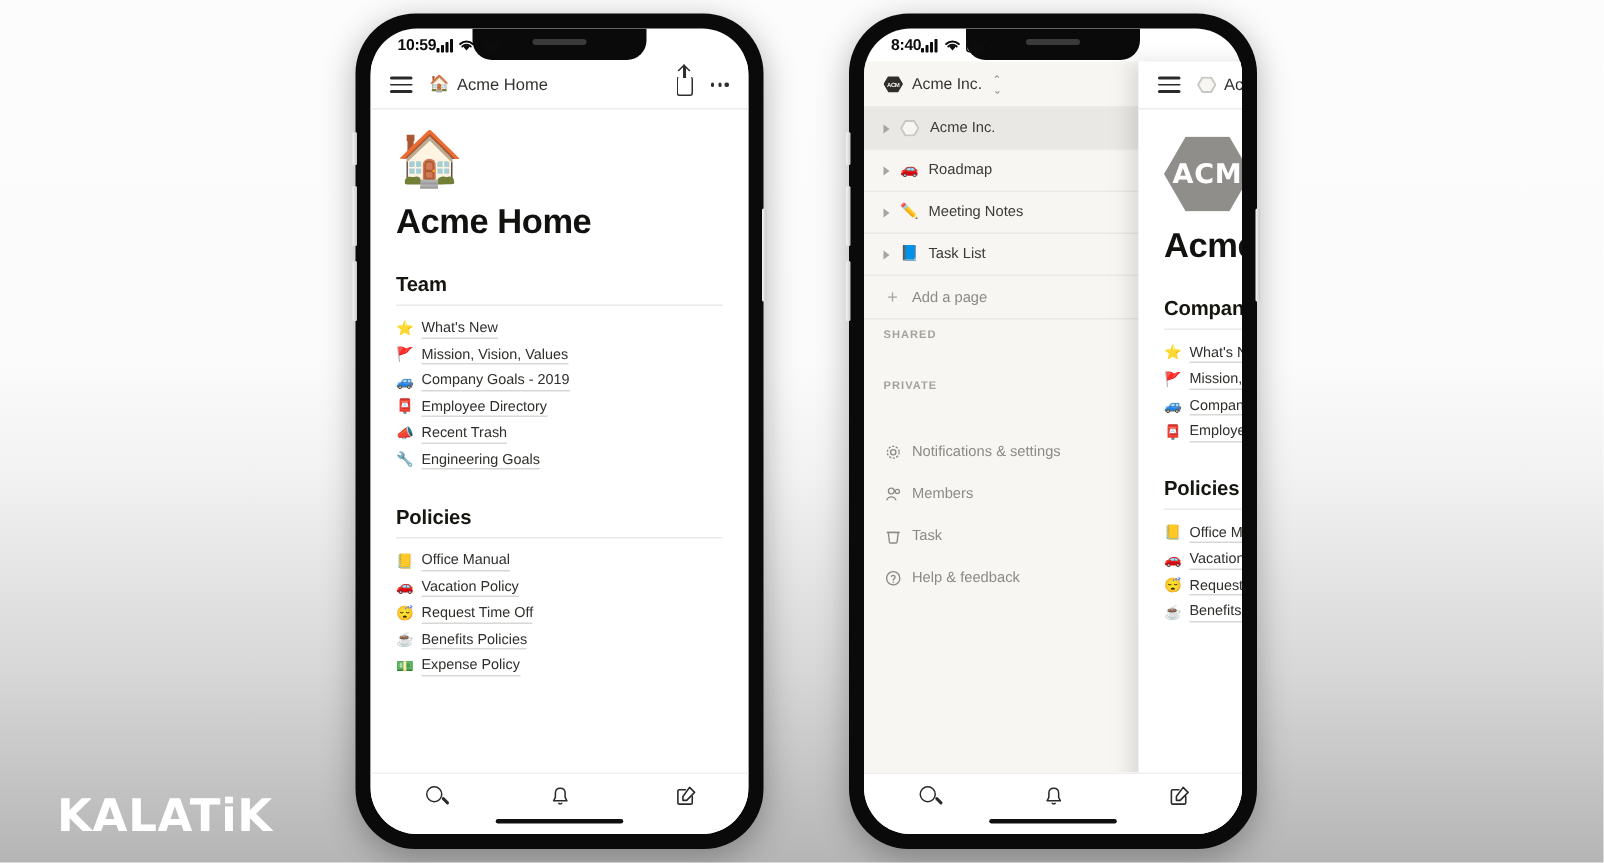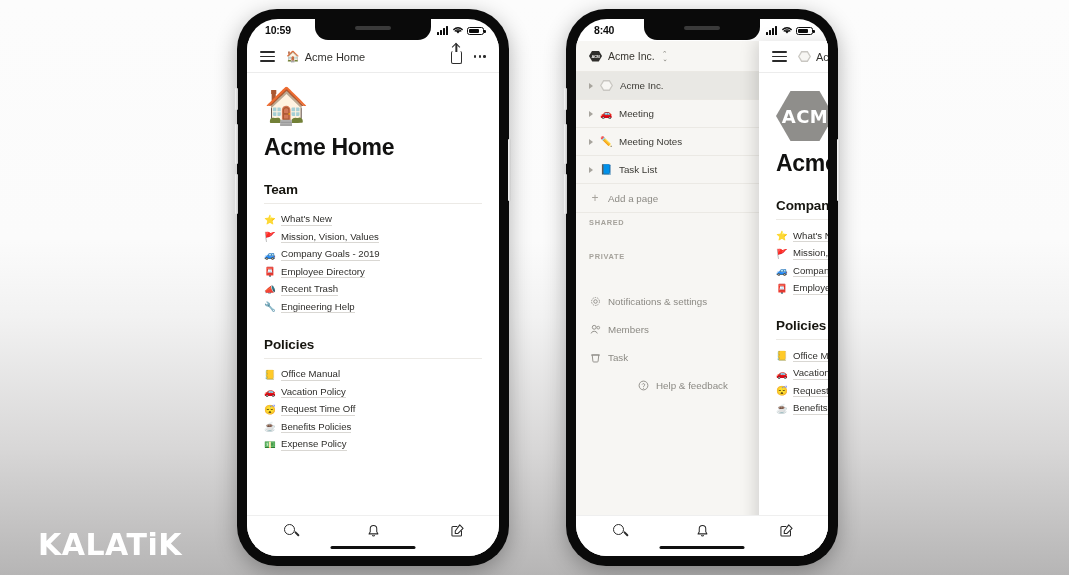--- a/index.html
+++ b/index.html
@@ -78,21 +78,20 @@
   .b-volup { top: 115px; height: 40px; }
   .b-voldn { top: 165px; height: 40px; }
   .b-power { top: 130px; height: 62px; }
 
   
   .statusbar {
     position: relative;
     height: 22px;
     display: flex;
     align-items: center;
-    justify-content: space-between;
     padding: 0 15px;
     font-size: 10.5px;
     font-weight: bold;
     color: #0c0c0c;
     z-index: 45;
     background: transparent;
   }
   .sb-time { letter-spacing: -0.2px; padding-left: 3px; }
   .sb-icons { display: flex; align-items: flex-end; gap: 3.5px; }
   .sig { display: flex; align-items: flex-end; gap: 1px; height: 9px; }
@@ -424,21 +423,21 @@
         <div class="link-row">
             <span class="lemoji">📮</span>
             <span class="ltext">Employee Directory</span>
           </div>
         <div class="link-row">
             <span class="lemoji">📣</span>
             <span class="ltext">Recent Trash</span>
           </div>
         <div class="link-row">
             <span class="lemoji">🔧</span>
-            <span class="ltext">Engineering Help</span>
+            <span class="ltext">Engineering Goals</span>
           </div>
       </div>
 
       <div class="section-head">Policies</div>
       <div class="link-list">
         <div class="link-row">
             <span class="lemoji">📒</span>
             <span class="ltext">Office Manual</span>
           </div>
         <div class="link-row">
@@ -521,21 +520,21 @@
 
 
       <div class="sb-row active">
         <div class="sb-tri"></div>
         <div class="hex-outline"></div>
         <span>Acme Inc.</span>
       </div>
       <div class="sb-row">
         <div class="sb-tri"></div>
         <span class="sb-emoji">🚗</span>
-        <span>Meeting</span>
+        <span>Roadmap</span>
       </div>
       <div class="sb-row">
         <div class="sb-tri"></div>
         <span class="sb-emoji">✏️</span>
         <span>Meeting Notes</span>
       </div>
       <div class="sb-row">
         <div class="sb-tri"></div>
         <span class="sb-emoji">📘</span>
         <span>Task List</span>
@@ -571,21 +570,21 @@
       </div>
       <div class="sb-row muted" style="border-top:none;">
         <span class="sb-ico">
           <svg width="11" height="11" viewBox="0 0 12 12">
               <path d="M2.4 3.2 L9.6 3.2 L8.8 10.2 A0.8 0.8 0 0 1 8 10.9 L4 10.9 A0.8 0.8 0 0 1 3.2 10.2 Z" fill="none" stroke="#8c8a84" stroke-width="1"></path>
               <path d="M1.6 3.2 L10.4 3.2" stroke="#8c8a84" stroke-width="1.1" stroke-linecap="round"></path>
             </svg>
         </span>
         <span>Task</span>
       </div>
-      <div class="sb-row muted" style="border-top:none;margin-left:48px;">
+      <div class="sb-row muted" style="border-top:none;">
         <span class="sb-ico">
           <svg width="11" height="11" viewBox="0 0 12 12">
               <circle cx="6" cy="6" r="4.8" fill="none" stroke="#8c8a84" stroke-width="1"></circle>
               <path d="M4.7 4.6 A1.4 1.4 0 0 1 7.3 5.2 C7.3 6.3 6 6.3 6 7.3" fill="none" stroke="#8c8a84" stroke-width="1" stroke-linecap="round"></path>
               <circle cx="6" cy="8.9" r="0.55" fill="#8c8a84"></circle>
             </svg>
         </span>
         <span>Help &amp; feedback</span>
       </div>
     </div>

